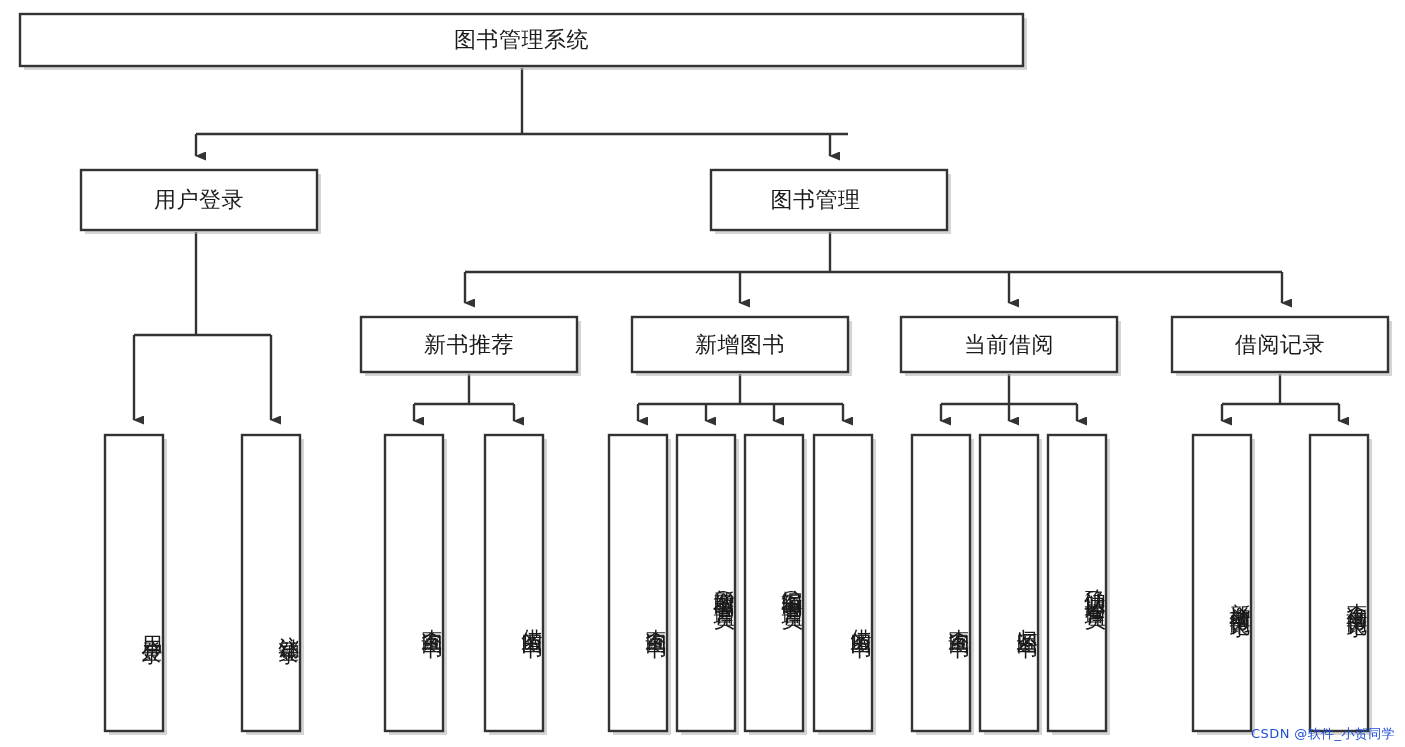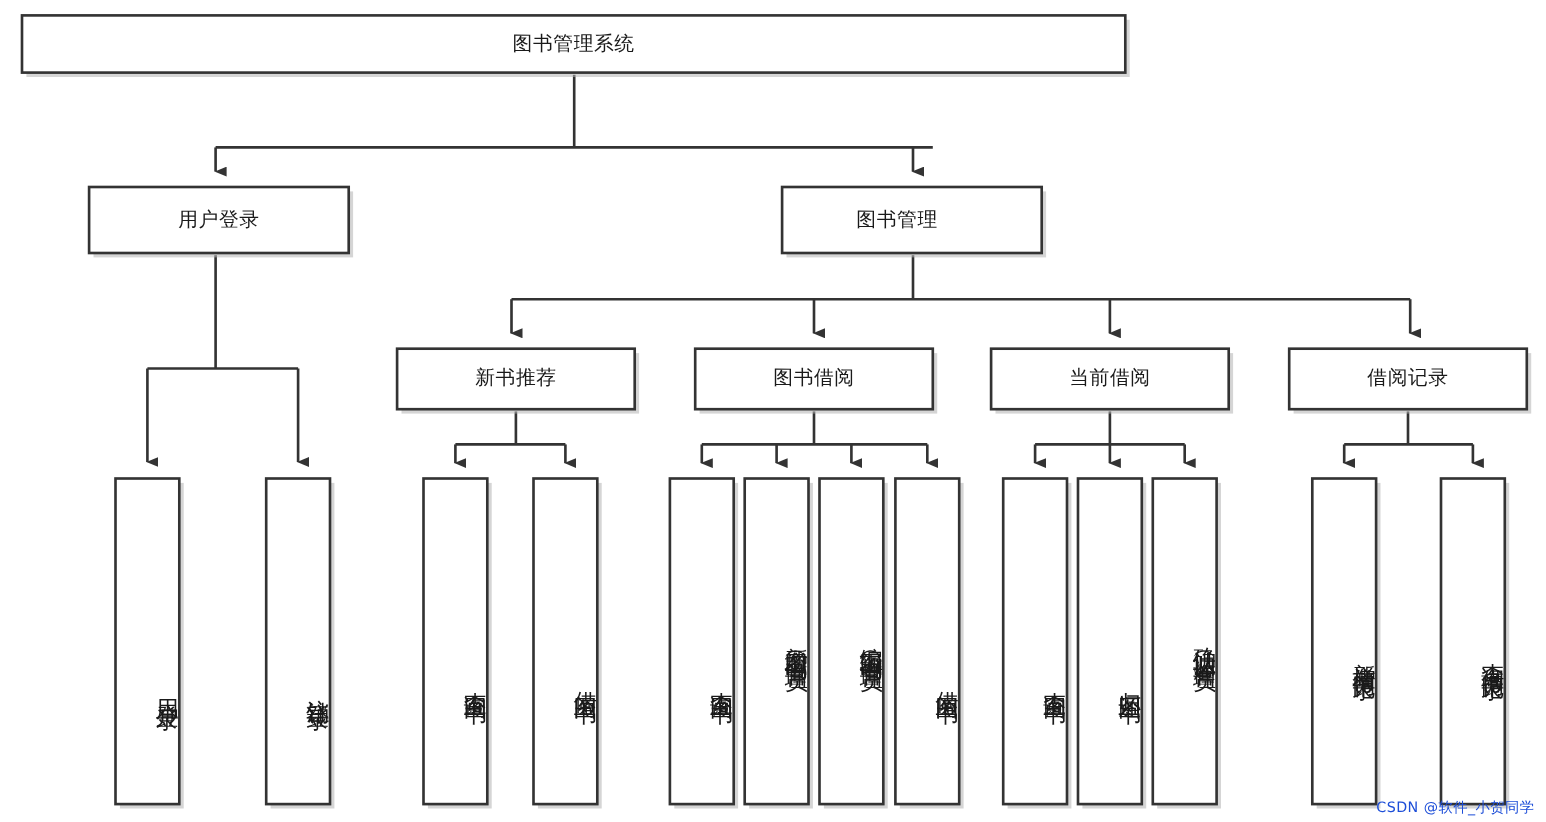--- a/index.html
+++ b/index.html
@@ -45,21 +45,21 @@
     fill: #333333;
     stroke: none;
   }
   .node-label {
     position: absolute;
     display: flex;
     align-items: center;
     justify-content: center;
     color: #1a1a1a;
     font-family: "DejaVu Sans", "Liberation Sans", sans-serif;
-    font-size: 18px;
+    font-size: 22px;
     line-height: 1.05;
     letter-spacing: 0.5px;
     white-space: nowrap;
     pointer-events: none;
   }
   .node-label.vertical {
     writing-mode: vertical-rl;
     text-orientation: upright;
     font-size: 21px;
     letter-spacing: 3px;
@@ -189,21 +189,21 @@
       <rect class="node-box" x="1310" y="435" width="58" height="296"></rect>
     </g>
   </svg>
 
   <div class="node-label" style="left:20px; top:14px; width:1003px; height:52px;">图书管理系统</div>
 
   <div class="node-label" style="left:81px; top:170px; width:236px; height:60px;">用户登录</div>
   <div class="node-label" style="left:711px; top:170px; width:209px; height:60px;">图书管理</div>
 
   <div class="node-label" style="left:361px; top:317px; width:216px; height:55px;border-radius:12px;">新书推荐</div>
-  <div class="node-label" style="left:632px; top:317px; width:216px; height:55px;">图书借阅</div>
+  <div class="node-label" style="left:632px; top:317px; width:216px; height:55px;">新增图书</div>
   <div class="node-label" style="left:901px; top:317px; width:216px; height:55px;">当前借阅</div>
   <div class="node-label" style="left:1172px; top:317px; width:216px; height:55px;">借阅记录</div>
 
   <div class="node-label vertical" style="left:105px; top:525px; width:58px; height:200px;">用户登录</div>
   <div class="node-label vertical" style="left:242px; top:525px; width:58px; height:200px;">注销登录</div>
 
   <div class="node-label vertical" style="left:385px; top:510px; width:58px; height:215px;">查询图书</div>
   <div class="node-label vertical" style="left:485px; top:510px; width:58px; height:215px;">借阅图书</div>
 
   <div class="node-label vertical" style="left:609px; top:510px; width:58px; height:215px;">查询图书</div>

